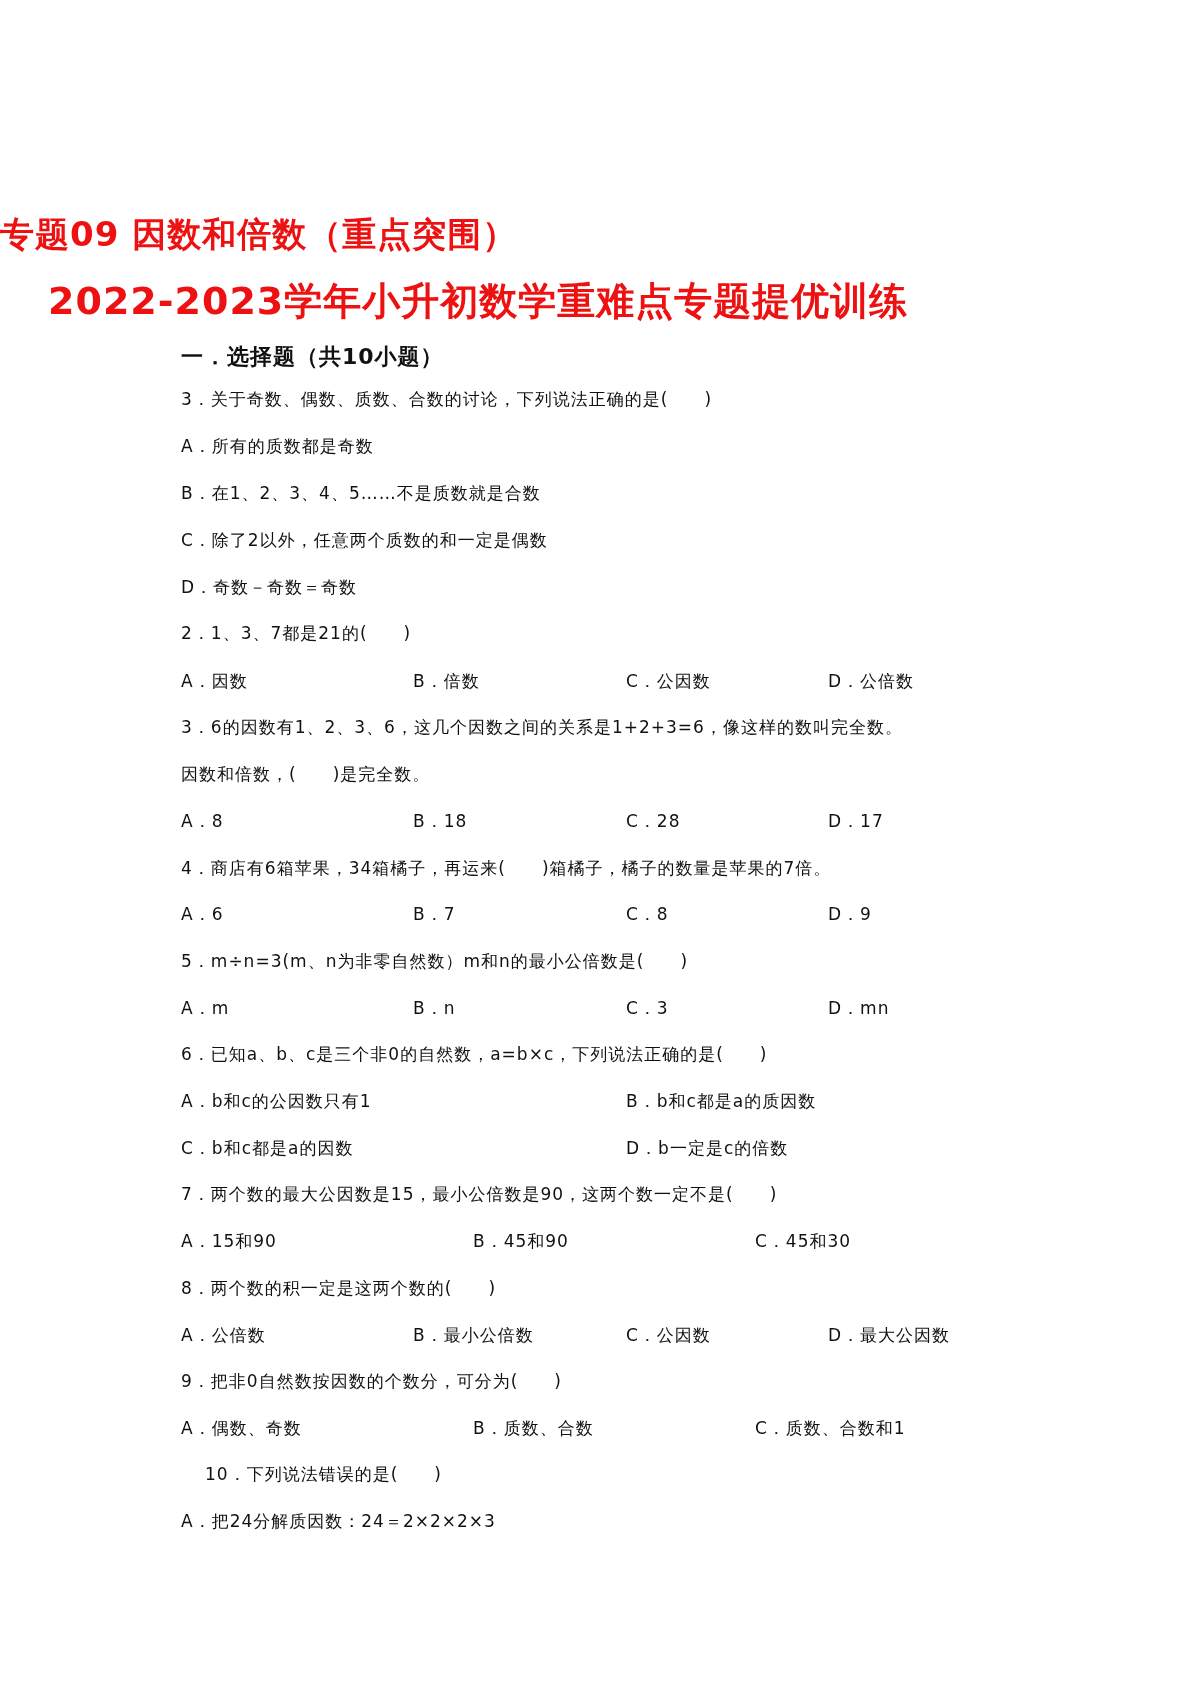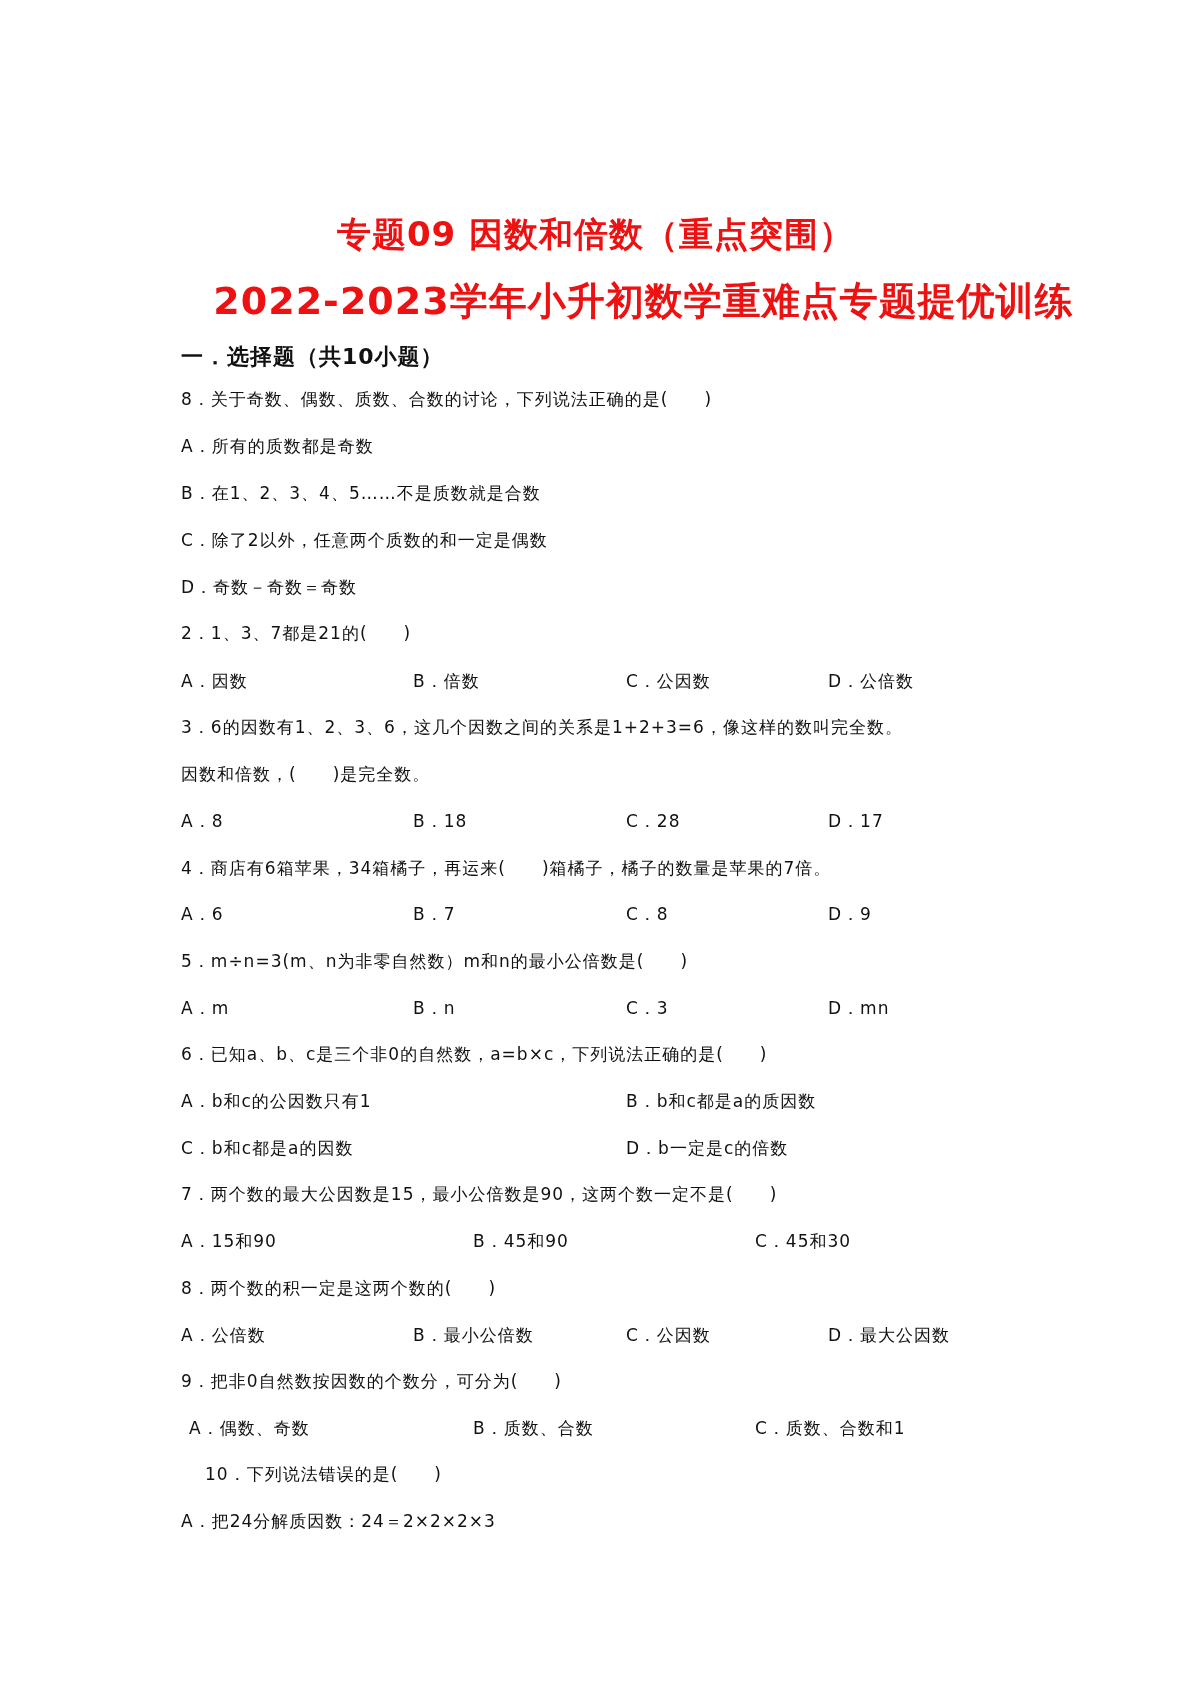--- a/index.html
+++ b/index.html
@@ -1,35 +1,35 @@
 <!DOCTYPE html>
 <html><head>
 <meta charset="utf-8">
 <style>
   html, body { margin: 0; padding: 0; background: #ffffff; }
   body { width: 1191px; height: 1684px; position: relative; overflow: hidden;
          font-family: "DejaVu Sans", "Liberation Sans", sans-serif; color: #111; }
-  .title { position: absolute; left: 0; width: 1191px; text-align: center;
+  .title { position: absolute; left: 0; width: 1191px; text-align: left;
            color: #ee1111; font-weight: bold; font-family: "DejaVu Sans", sans-serif; }
   .t1 { top: 212px; font-size: 34px; letter-spacing: 1px; }
   .t2 { top: 276px; font-size: 38px; letter-spacing: 1px; padding-left: 48px; }
   .line { position: absolute; left: 181px; font-size: 17px; white-space: nowrap; letter-spacing: 1px; }
   .section { font-weight: bold; font-size: 22px; }
   .opt { position: absolute; font-size: 17px; white-space: nowrap; letter-spacing: 1px; }
 </style>
 </head>
 <body>
 
 <div>
   <div class="title t1">专题09 因数和倍数（重点突围）</div>
   <div class="title t2">2022-2023学年小升初数学重难点专题提优训练</div>
 
   <div class="line section" style="top:342px;">一．选择题（共10小题）</div>
 
-  <div class="line" style="top:388px;">8．关于奇数、偶数、质数、合数的讨论，下列说法正确的是(　　)</div>
+  <div class="line" style="top:388px;">3．关于奇数、偶数、质数、合数的讨论，下列说法正确的是(　　)</div>
   <div class="line" style="top:435px;">A．所有的质数都是奇数</div>
   <div class="line" style="top:482px;">B．在1、2、3、4、5……不是质数就是合数</div>
   <div class="line" style="top:529px;">C．除了2以外，任意两个质数的和一定是偶数</div>
   <div class="line" style="top:576px;">D．奇数－奇数＝奇数</div>
 
   <div class="line" style="top:622px;">2．1、3、7都是21的(　　)</div>
   <div class="opt" style="top:670px; left:181px;text-align:center;">A．因数</div>
   <div class="opt" style="top:670px; left:413px;">B．倍数</div>
   <div class="opt" style="top:670px; left:626px;">C．公因数</div>
   <div class="opt" style="top:670px; left:828px;">D．公倍数</div>
@@ -64,19 +64,19 @@
   <div class="opt" style="top:1230px; left:473px;">B．45和90</div>
   <div class="opt" style="top:1230px; left:755px;">C．45和30</div>
 
   <div class="line" style="top:1277px;">8．两个数的积一定是这两个数的(　　)</div>
   <div class="opt" style="top:1324px; left:181px;">A．公倍数</div>
   <div class="opt" style="top:1324px; left:413px;">B．最小公倍数</div>
   <div class="opt" style="top:1324px; left:626px;">C．公因数</div>
   <div class="opt" style="top:1324px; left:828px;">D．最大公因数</div>
 
   <div class="line" style="top:1370px;">9．把非0自然数按因数的个数分，可分为(　　)</div>
-  <div class="opt" style="top:1417px; left:181px;margin-left:8px;">A．偶数、奇数</div>
+  <div class="opt" style="top:1417px; left:181px;">A．偶数、奇数</div>
   <div class="opt" style="top:1417px; left:473px;">B．质数、合数</div>
   <div class="opt" style="top:1417px; left:755px;">C．质数、合数和1</div>
 
   <div class="line" style="top:1463px;margin-left:24px;">10．下列说法错误的是(　　)</div>
   <div class="line" style="top:1510px;">A．把24分解质因数：24＝2×2×2×3</div>
 </div>
 
 </body></html>

